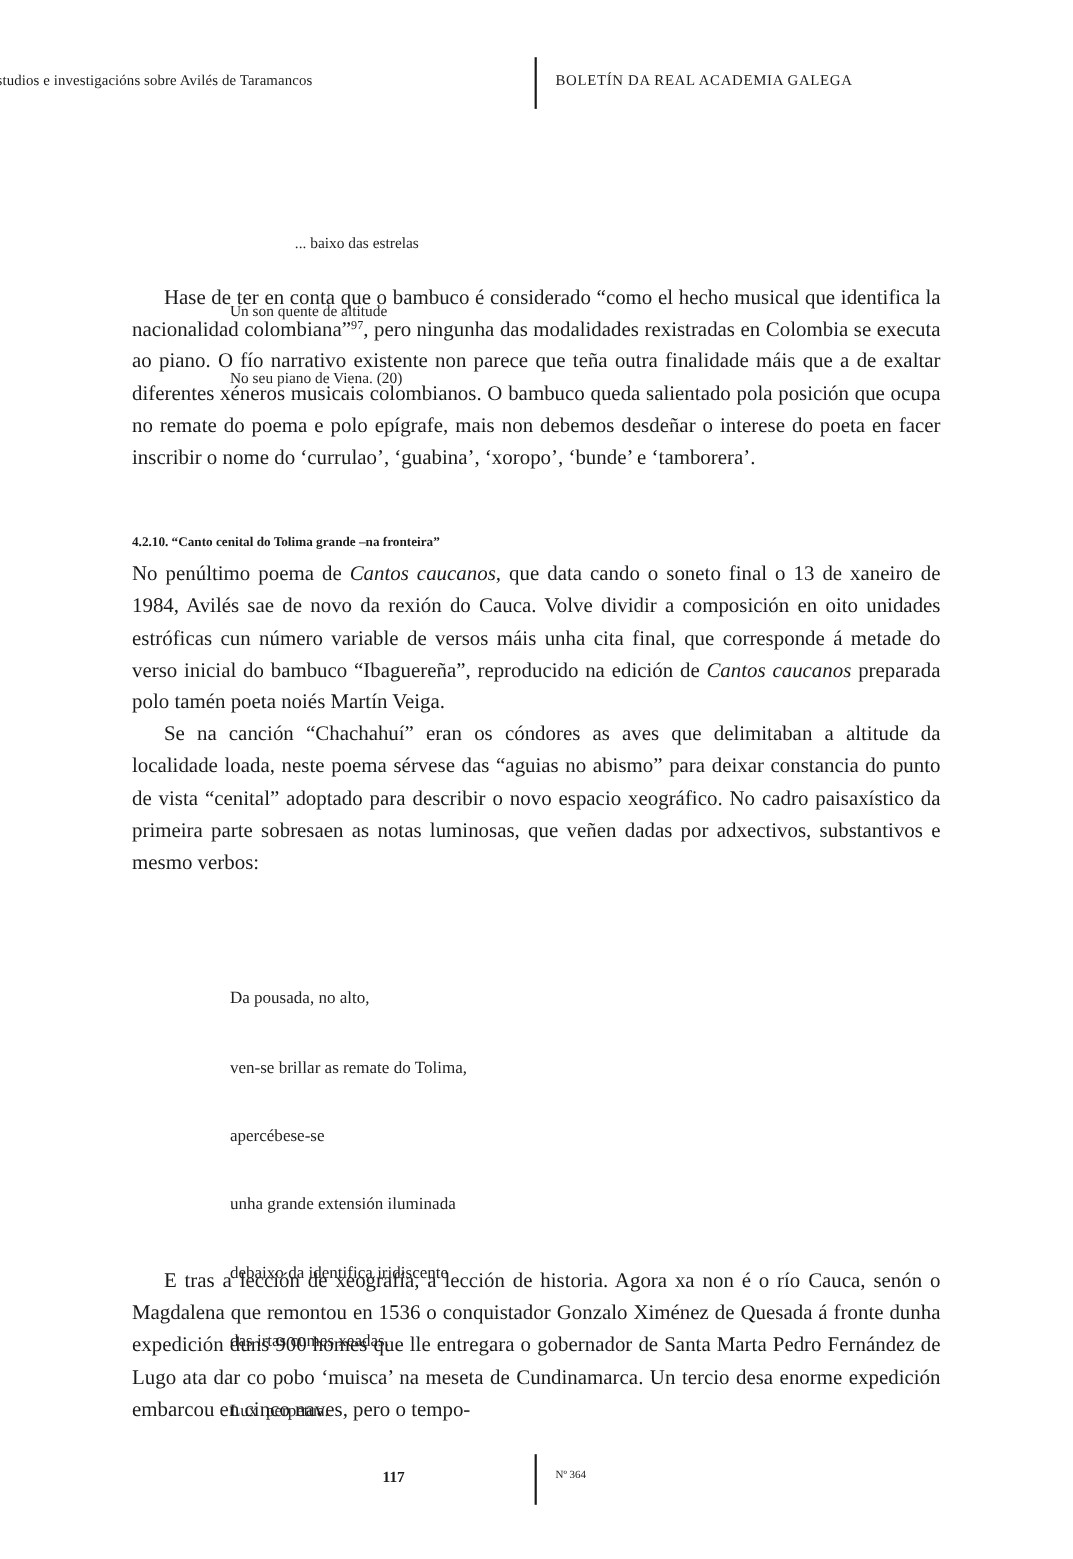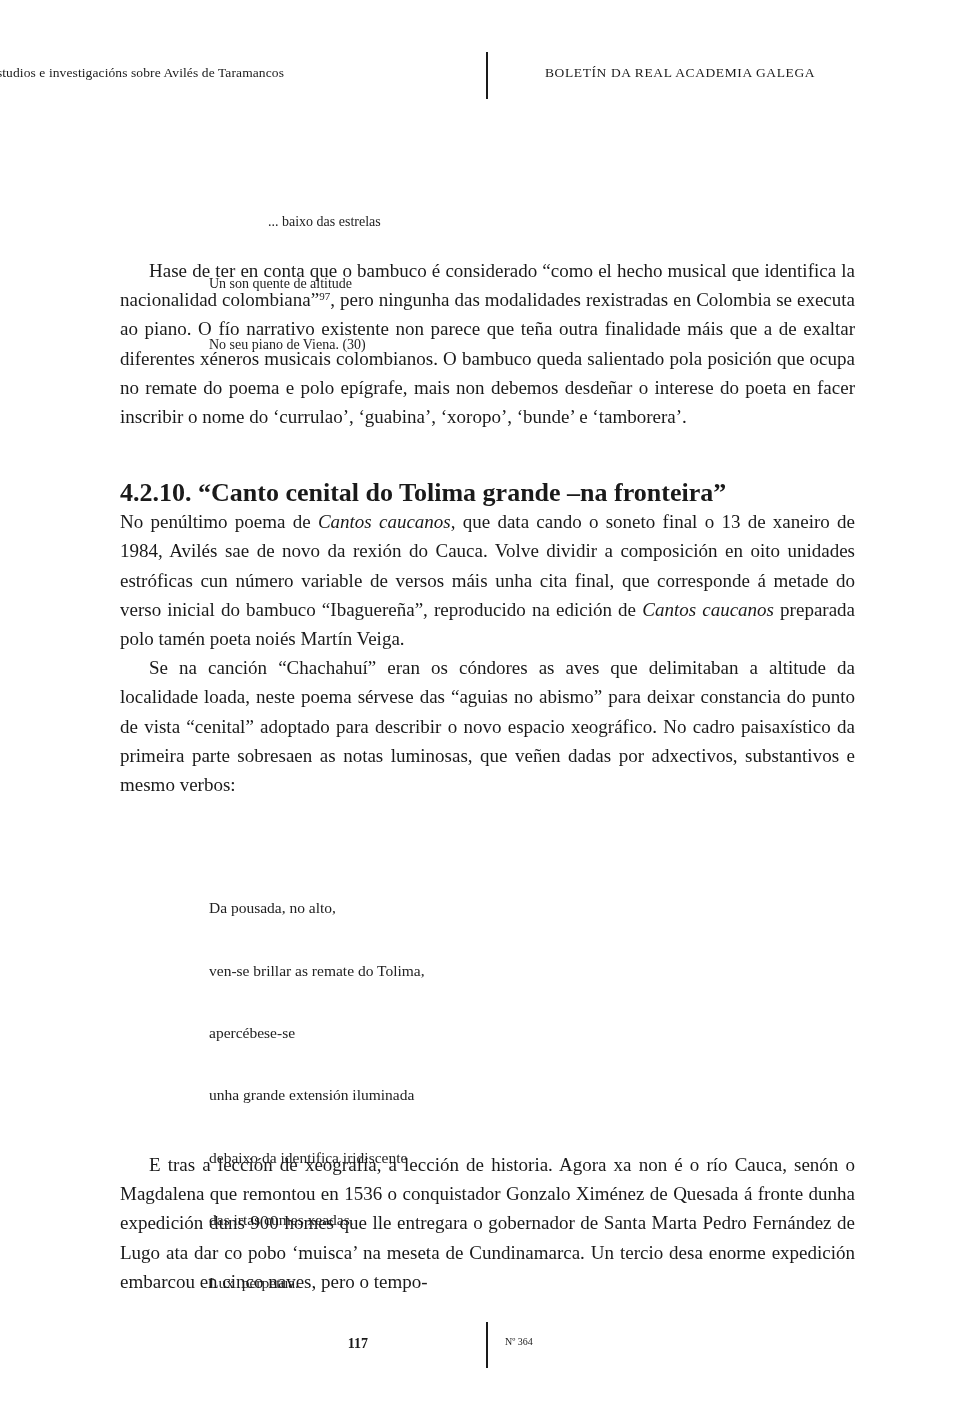--- a/index.html
+++ b/index.html
@@ -1,30 +1,30 @@
 <!DOCTYPE html>
 <html><head>
 <meta charset="utf-8">
 <style>
   html, body { margin: 0; padding: 0; background: #ffffff; }
   body { width: 975px; height: 1417px; position: relative; overflow: hidden;
          font-family: "Liberation Serif", "DejaVu Serif", serif; color: #1a1a1a; }
   .header { position: absolute; top: 52px; left: 0; width: 789px; height: 48px; }
   .header-left { position: absolute; right: 505px; top: 13px; font-size: 13.5px; white-space: nowrap; letter-spacing: 0.1px; }
   .header-divider { position: absolute; left: 486px; top: 0; width: 1.5px; height: 47px; background: #1a1a1a; }
-  .header-right { position: absolute; left: 505px; top: 13px; font-size: 13.5px; letter-spacing: 0.6px; white-space: nowrap; margin-left: 40px; }
+  .header-right { position: absolute; left: 505px; top: 13px; font-size: 13.5px; letter-spacing: 0.6px; white-space: nowrap; }
 
   .verse { position: absolute; font-size: 14px; line-height: 20.5px; white-space: pre; color: #222; }
   .verse-top { left: 209px; top: 171px; }
   .verse-top .indent { padding-left: 59px; }
 
   .body-text { position: absolute; left: 120px; width: 735px; font-size: 19px; line-height: 29.2px; text-align: justify; }
   .para { margin: 0; text-indent: 0; }
   .para.indent { text-indent: 29px; }
-  .heading { margin: 0; font-size: 26px; }
+  .heading { margin: 0; font-size: 12px; }
   .em { font-style: italic; }
 
   .poem { position: absolute; left: 209px; top: 815px; font-size: 15.5px; line-height: 20.8px; white-space: pre; color: #222; }
   .stanza { margin: 0 0 20.8px 0; }
 
   .footer { position: absolute; top: 1322px; left: 0; width: 874px; height: 48px; }
   .footer-page { position: absolute; right: 506px; top: 14px; font-size: 14px; font-weight: bold; }
   .footer-divider { position: absolute; left: 486px; top: 0; width: 1.5px; height: 46px; background: #1a1a1a; }
   .footer-issue { position: absolute; left: 505px; top: 14px; font-size: 10px; }
   sup { font-size: 11px; vertical-align: 6px; line-height: 0; }
@@ -34,21 +34,21 @@
 
 <div class="header">
   <div class="header-left">Estudios e investigacións sobre Avilés de Taramancos</div>
   <div class="header-divider"></div>
   <div class="header-right">BOLETÍN DA REAL ACADEMIA GALEGA</div>
 </div>
 
 <div class="verse verse-top">
   <div class="indent">... baixo das estrelas</div>
   <div>Un son quente de altitude</div>
-  <div>No seu piano de Viena. (30)</div>
+  <div>No seu piano de Viena. (20)</div>
 </div>
 
 <div class="body-text" style="top:256px;">
   <p class="para indent"><span>Hase de ter en conta que o bambuco é considerado “como el hecho musical que identifica la nacionalidad colombiana”</span><sup>97</sup><span>, pero ningunha das modalidades rexistradas en Colombia se executa ao piano. O fío narrativo existente non parece que teña outra finalidade máis que a de exaltar diferentes xéneros musicais colombianos. O bambuco queda salientado pola posición que ocupa no remate do poema e polo epígrafe, mais non debemos desdeñar o interese do poeta en facer inscribir o nome do ‘currulao’, ‘guabina’, ‘xoropo’, ‘bunde’ e ‘tamborera’.</span></p>
 </div>
 
 <div class="body-text" style="top:478px;">
   <h3 class="heading">4.2.10. “Canto cenital do Tolima grande –na fronteira”</h3>
   <p class="para"><span>No penúltimo poema de </span><span class="em">Cantos caucanos</span><span>, que data cando o soneto final o 13 de xaneiro de 1984, Avilés sae de novo da rexión do Cauca. Volve dividir a composición en oito unidades estróficas cun número variable de versos máis unha cita final, que corresponde á metade do verso inicial do bambuco “Ibaguereña”, reproducido na edición de </span><span class="em">Cantos caucanos</span><span> preparada polo tamén poeta noiés Martín Veiga.</span></p>
   <p class="para indent">Se na canción “Chachahuí” eran os cóndores as aves que delimitaban a altitude da localidade loada, neste poema sérvese das “aguias no abismo” para deixar constancia do punto de vista “cenital” adoptado para describir o novo espacio xeográfico. No cadro paisaxístico da primeira parte sobresaen as notas luminosas, que veñen dadas por adxectivos, substantivos e mesmo verbos:</p>

